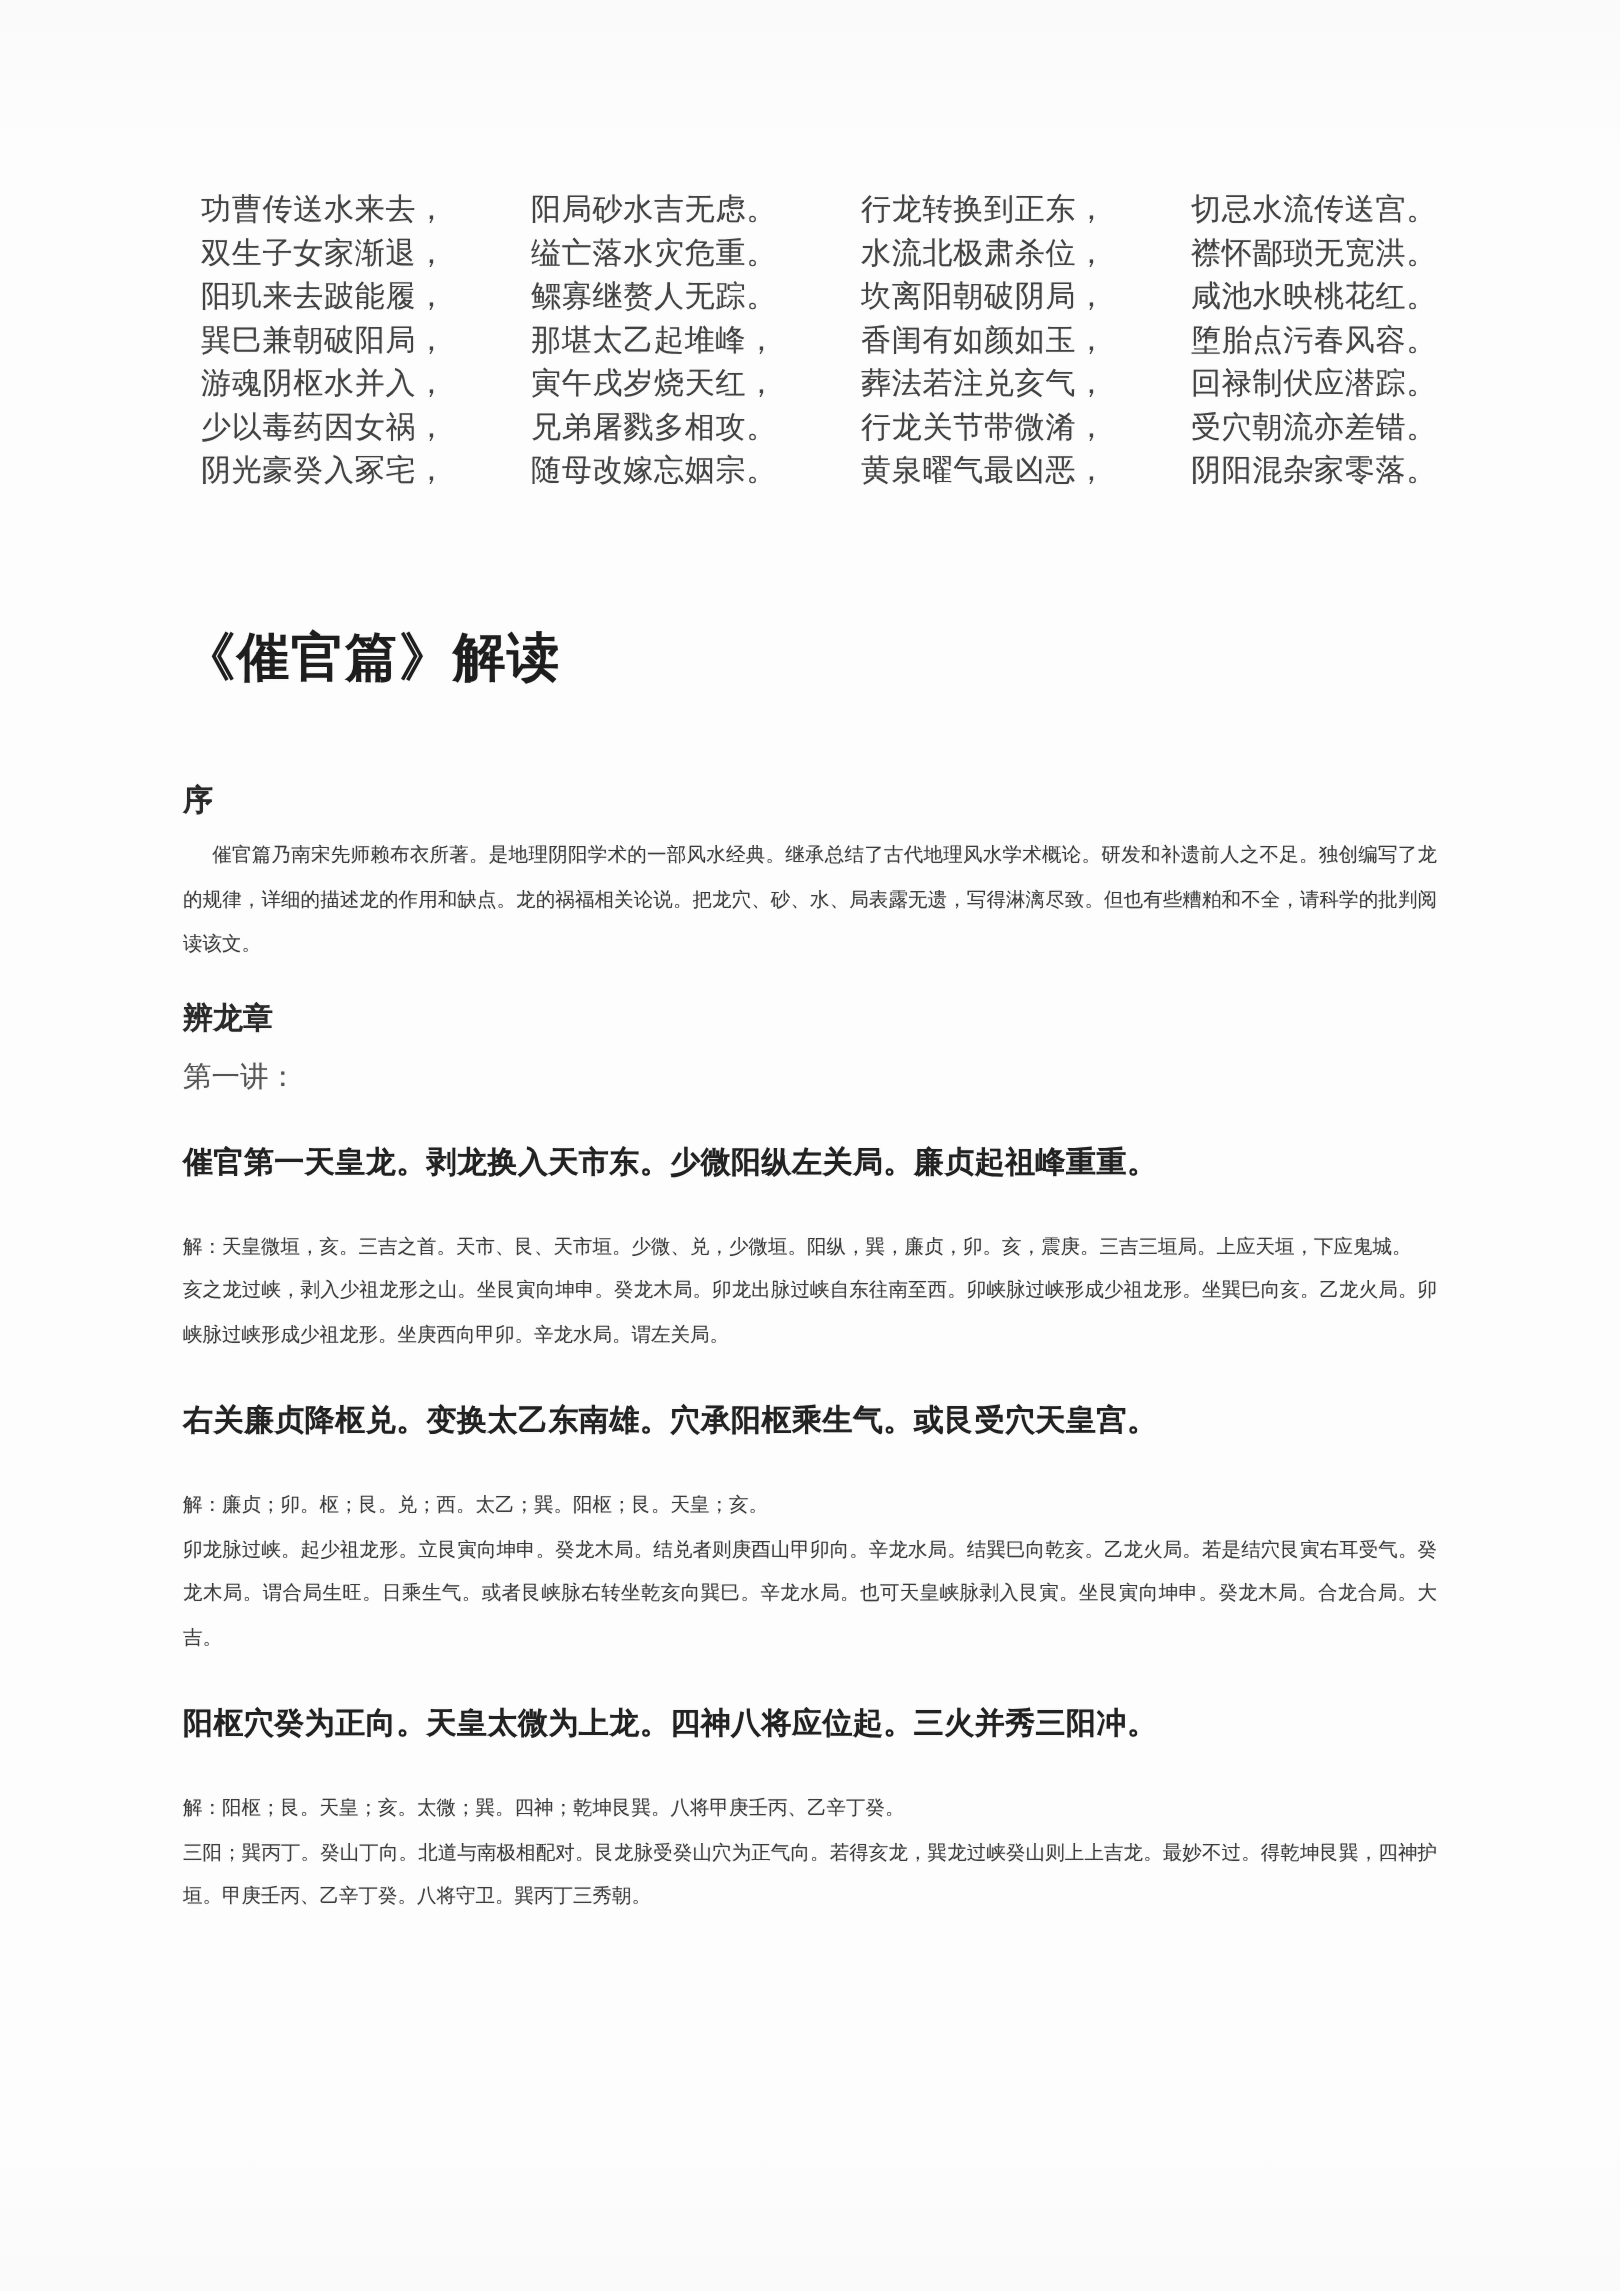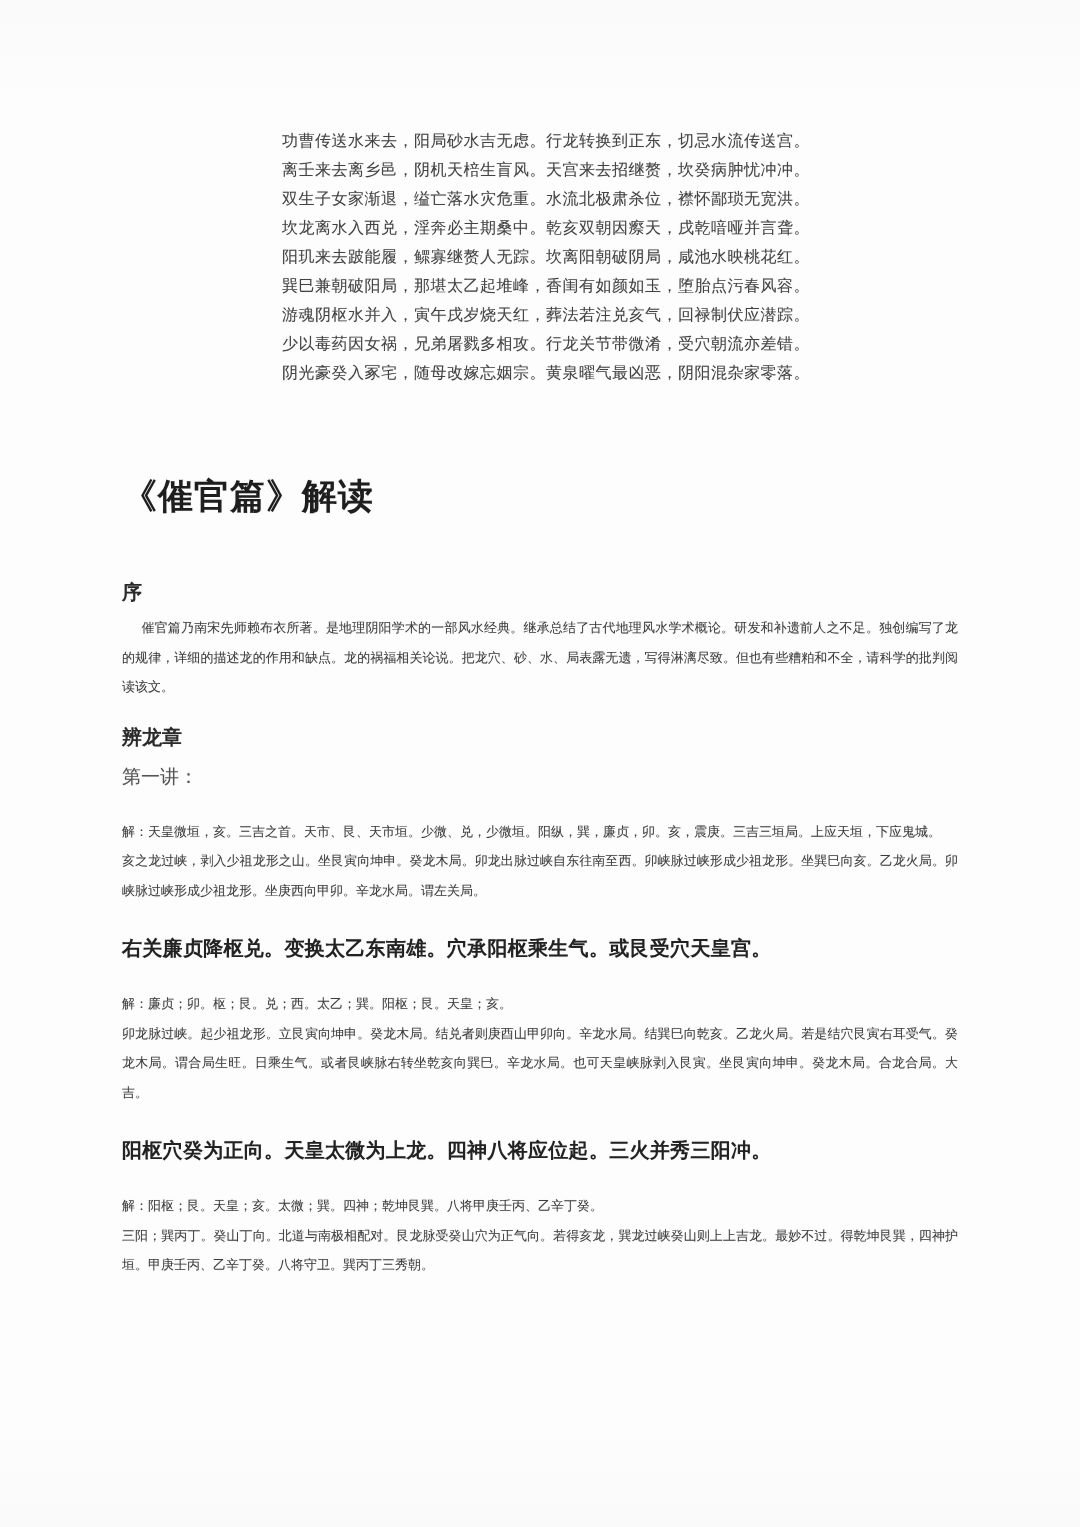--- a/index.html
+++ b/index.html
@@ -13,22 +13,22 @@
   .page {
     width: 1080px; height: 1527px;
     padding: 126px 122px 0 122px;
     background: linear-gradient(180deg, #fafafa 0%, #fdfdfd 8%, #fdfdfd 92%, #fafafa 100%);
     text-shadow: 0 0 1px rgba(110,110,110,0.30);
   }
   
   .verse-block { width: 836px; }
   .verse-line {
     display: flex;
-    justify-content: center;
-    font-size: 16px;
+    justify-content: space-between;
+    font-size: 20px;
     line-height: 29px;
     letter-spacing: 0.5px;
     color: #434343;
     white-space: nowrap;
     margin-left: 12px;
   }
   .doc-title {
     margin-top: 88px;
     font-size: 35px;
     line-height: 44px;
@@ -82,36 +82,24 @@
 <div class="page">
 
   <div class="verse-block">
     <div class="verse-line">
       <span>功曹传送水来去，</span>
         <span>阳局砂水吉无虑。</span>
         <span>行龙转换到正东，</span>
         <span>切忌水流传送宫。</span>
     </div>
     <div class="verse-line">
-      <span>离壬来去离乡邑，</span>
-        <span>阴机天棓生盲风。</span>
-        <span>天宫来去招继赘，</span>
-        <span>坎癸病肿忧冲冲。</span>
-    </div>
-    <div class="verse-line">
       <span>双生子女家渐退，</span>
         <span>缢亡落水灾危重。</span>
         <span>水流北极肃杀位，</span>
         <span>襟怀鄙琐无宽洪。</span>
-    </div>
-    <div class="verse-line">
-      <span>坎龙离水入西兑，</span>
-        <span>淫奔必主期桑中。</span>
-        <span>乾亥双朝因瘵天，</span>
-        <span>戌乾喑哑并言聋。</span>
     </div>
     <div class="verse-line">
       <span>阳玑来去跛能履，</span>
         <span>鳏寡继赘人无踪。</span>
         <span>坎离阳朝破阴局，</span>
         <span>咸池水映桃花红。</span>
     </div>
     <div class="verse-line">
       <span>巽巳兼朝破阳局，</span>
         <span>那堪太乙起堆峰，</span>
@@ -139,20 +127,21 @@
   </div>
 
   <h1 class="doc-title">《催官篇》解读</h1>
 
   <h2 class="sub-heading">序</h2>
   <p class="body-para indent">催官篇乃南宋先师赖布衣所著。是地理阴阳学术的一部风水经典。继承总结了古代地理风水学术概论。研发和补遗前人之不足。独创编写了龙的规律，详细的描述龙的作用和缺点。龙的祸福相关论说。把龙穴、砂、水、局表露无遗，写得淋漓尽致。但也有些糟粕和不全，请科学的批判阅读该文。</p>
 
   <h2 class="chapter-heading">辨龙章</h2>
   <p class="lecture-label">第一讲：</p>
 
+  <p class="section-verse">催官第一天皇龙。剥龙换入天市东。少微阳纵左关局。廉贞起祖峰重重。</p>
   <div class="section-body">
     <p class="body-para">解：天皇微垣，亥。三吉之首。天市、艮、天市垣。少微、兑，少微垣。阳纵，巽，廉贞，卯。亥，震庚。三吉三垣局。上应天垣，下应鬼城。</p>
     <p class="body-para">亥之龙过峡，剥入少祖龙形之山。坐艮寅向坤申。癸龙木局。卯龙出脉过峡自东往南至西。卯峡脉过峡形成少祖龙形。坐巽巳向亥。乙龙火局。卯峡脉过峡形成少祖龙形。坐庚西向甲卯。辛龙水局。谓左关局。</p>
   </div>
 
   <p class="section-verse">右关廉贞降枢兑。变换太乙东南雄。穴承阳枢乘生气。或艮受穴天皇宫。</p>
   <div class="section-body">
     <p class="body-para">解：廉贞；卯。枢；艮。兑；西。太乙；巽。阳枢；艮。天皇；亥。</p>
     <p class="body-para">卯龙脉过峡。起少祖龙形。立艮寅向坤申。癸龙木局。结兑者则庚酉山甲卯向。辛龙水局。结巽巳向乾亥。乙龙火局。若是结穴艮寅右耳受气。癸龙木局。谓合局生旺。日乘生气。或者艮峡脉右转坐乾亥向巽巳。辛龙水局。也可天皇峡脉剥入艮寅。坐艮寅向坤申。癸龙木局。合龙合局。大吉。</p>
   </div>

